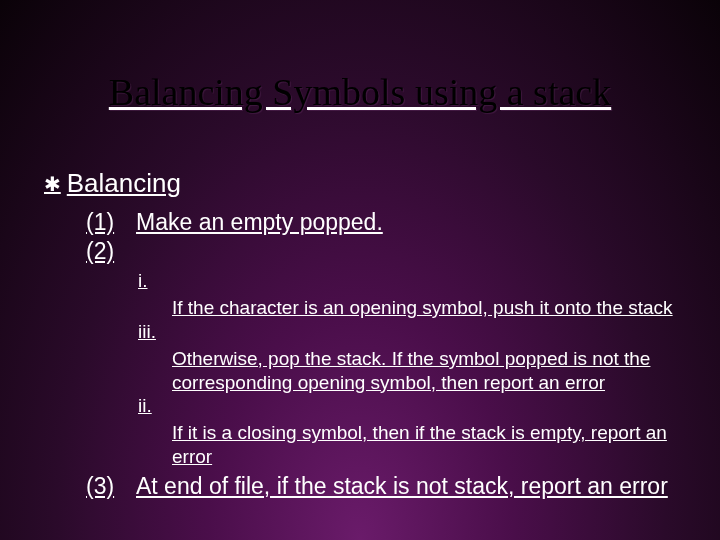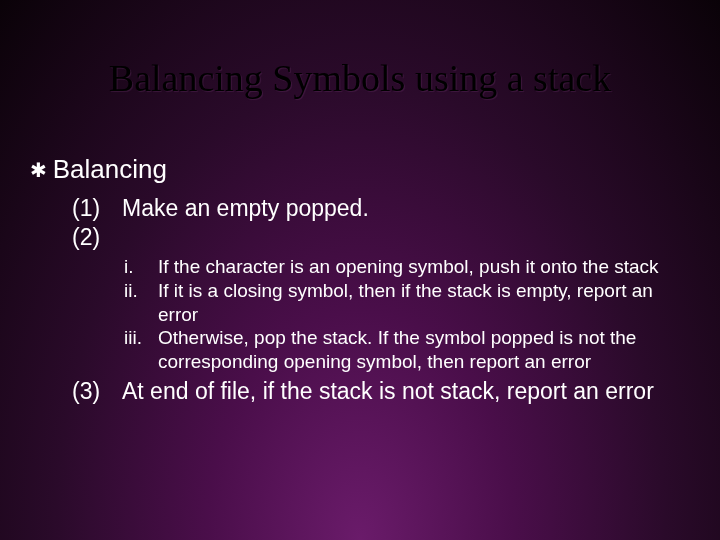--- a/index.html
+++ b/index.html
@@ -12,21 +12,22 @@
       height: 540px;
       background: radial-gradient(ellipse at 50% 100%, #6a1b6a 0%, #4a0e4a 30%, #2a0a2a 60%, #0a0208 100%);
       font-family: Arial, Helvetica, sans-serif;
       color: #ffffff;
       overflow: hidden;
       position: relative;
     }
     .slide {
       width: 100%;
       height: 100%;
-      padding: 0;
+      padding: 14px;
+      text-decoration: underline;
     }
     .title {
       font-family: 'Times New Roman', Times, serif;
       font-size: 38px;
       color: #000000;
       text-align: center;
       padding-top: 56px;
       font-weight: normal;
       text-shadow: 1px 1px 1px rgba(120, 60, 120, 0.3);
     }
@@ -69,20 +70,21 @@
     .roman-list li {
       margin-bottom: 0px;
       display: flex;
       line-height: 1.25;
     }
     .roman-label {
       min-width: 34px;
     }
     .roman-text {
       flex: 1;
+      margin-top: 27px;
     }
   </style>
 </head>
 <body>
 
 <div class="slide">
   <h1 class="title">Balancing Symbols using a stack</h1>
 
   <div class="content">
     <div class="section-header">
@@ -99,26 +101,26 @@
         <span class="num-label">(2)</span>
       </li>
     </ul>
 
     <ul class="roman-list">
       <li>
         <span class="roman-label">i.</span>
         <span class="roman-text">If the character is an opening symbol, push it onto the stack</span>
       </li>
       <li>
+        <span class="roman-label">iii.</span>
+        <span class="roman-text">Otherwise, pop the stack. If the symbol popped is not the corresponding opening symbol, then report an error</span>
+      </li>
+      <li>
         <span class="roman-label">ii.</span>
         <span class="roman-text">If it is a closing symbol, then if the stack is empty, report an error</span>
-      </li>
-      <li>
-        <span class="roman-label">iii.</span>
-        <span class="roman-text">Otherwise, pop the stack. If the symbol popped is not the corresponding opening symbol, then report an error</span>
       </li>
     </ul>
 
     <ul class="numbered-list">
       <li>
         <span class="num-label">(3)</span>
         <span>At end of file, if the stack is not stack, report an error</span>
       </li>
     </ul>
   </div>

